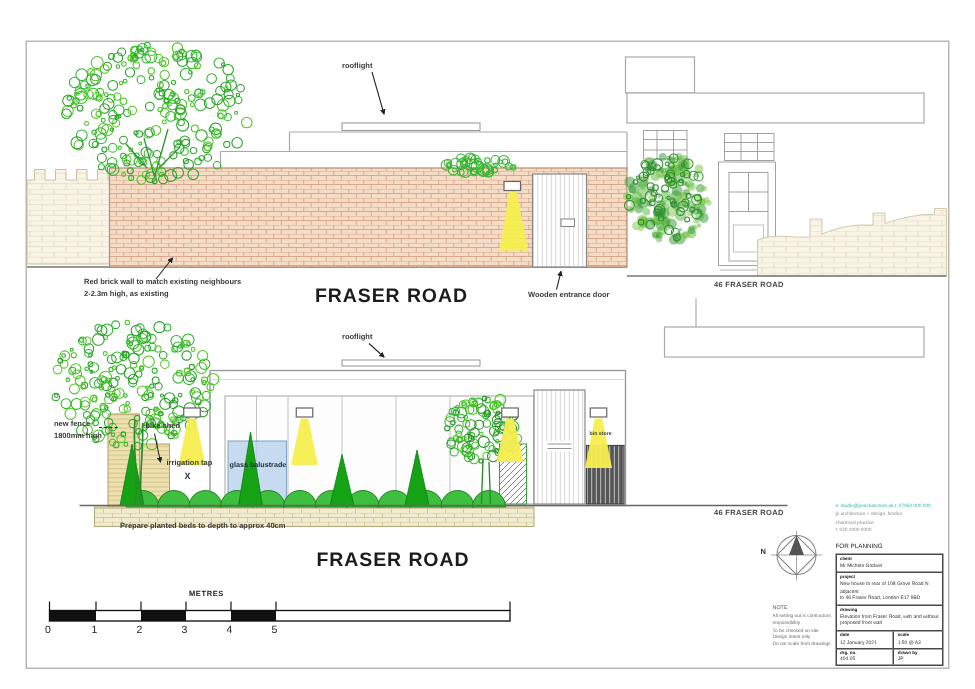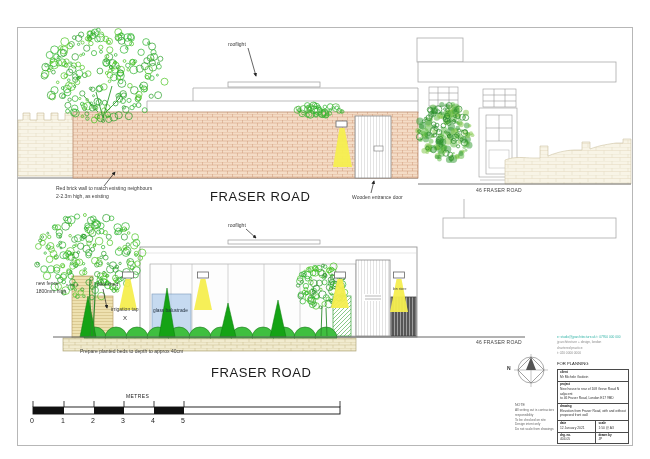--- a/index.html
+++ b/index.html
@@ -1,21 +1,21 @@
 <!DOCTYPE html>
 <html><head>
 <meta charset="utf-8">
 <style>
   html,body{margin:0;padding:0;background:#fff;}
   .stage{position:relative;width:650px;height:459px;background:#fff;overflow:hidden;
          font-family:"Liberation Sans",sans-serif;}
   .sheet-border{position:absolute;left:17px;top:27px;width:614px;height:417px;
                 border:1px solid #b7b7b7;}
   svg.scene{position:absolute;left:0;top:0;}
-  .lbl{position:absolute;color:#3a3a3a;white-space:nowrap;font-size:5px;line-height:1.45;}
+  .lbl{position:absolute;color:#3a3a3a;white-space:nowrap;font-size:5px;line-height:1.45;font-weight:bold;}
   .lbl-road{font-size:13px;color:#1c1c1c;letter-spacing:.6px;}
   .lbl-house{font-size:5px;color:#444;letter-spacing:.2px;}
   .lbl-tiny{font-size:3.5px;color:#444;}
   .lbl-x{font-size:6px;color:#333;}
   .lbl-balustrade{font-size:4.8px;color:#1d2b3a;}
   .lbl-metres{font-size:5px;color:#222;letter-spacing:.4px;}
   .scale-num{position:absolute;font-size:7px;color:#222;}
   .lbl-n{font-size:5px;font-weight:bold;color:#333;}
   .note{position:absolute;left:515px;top:403px;width:60px;color:#666;}
   .note .nt{font-size:3.6px;margin-bottom:1px;color:#555;}

